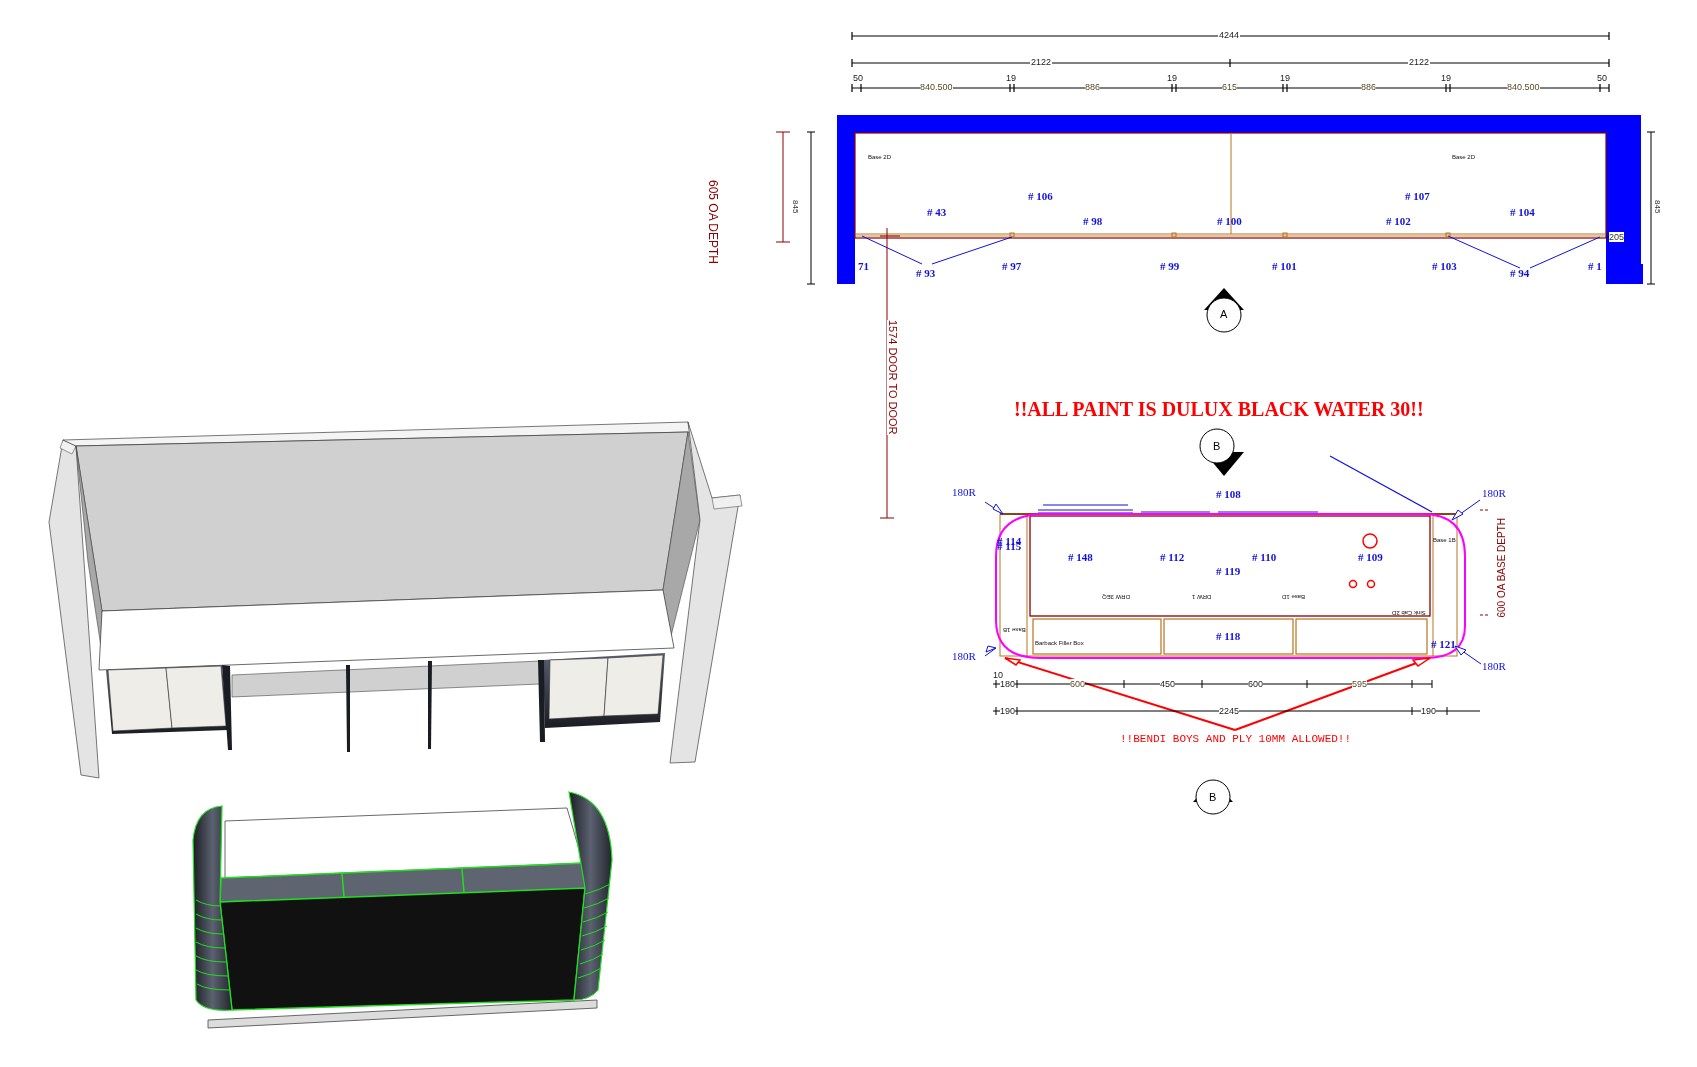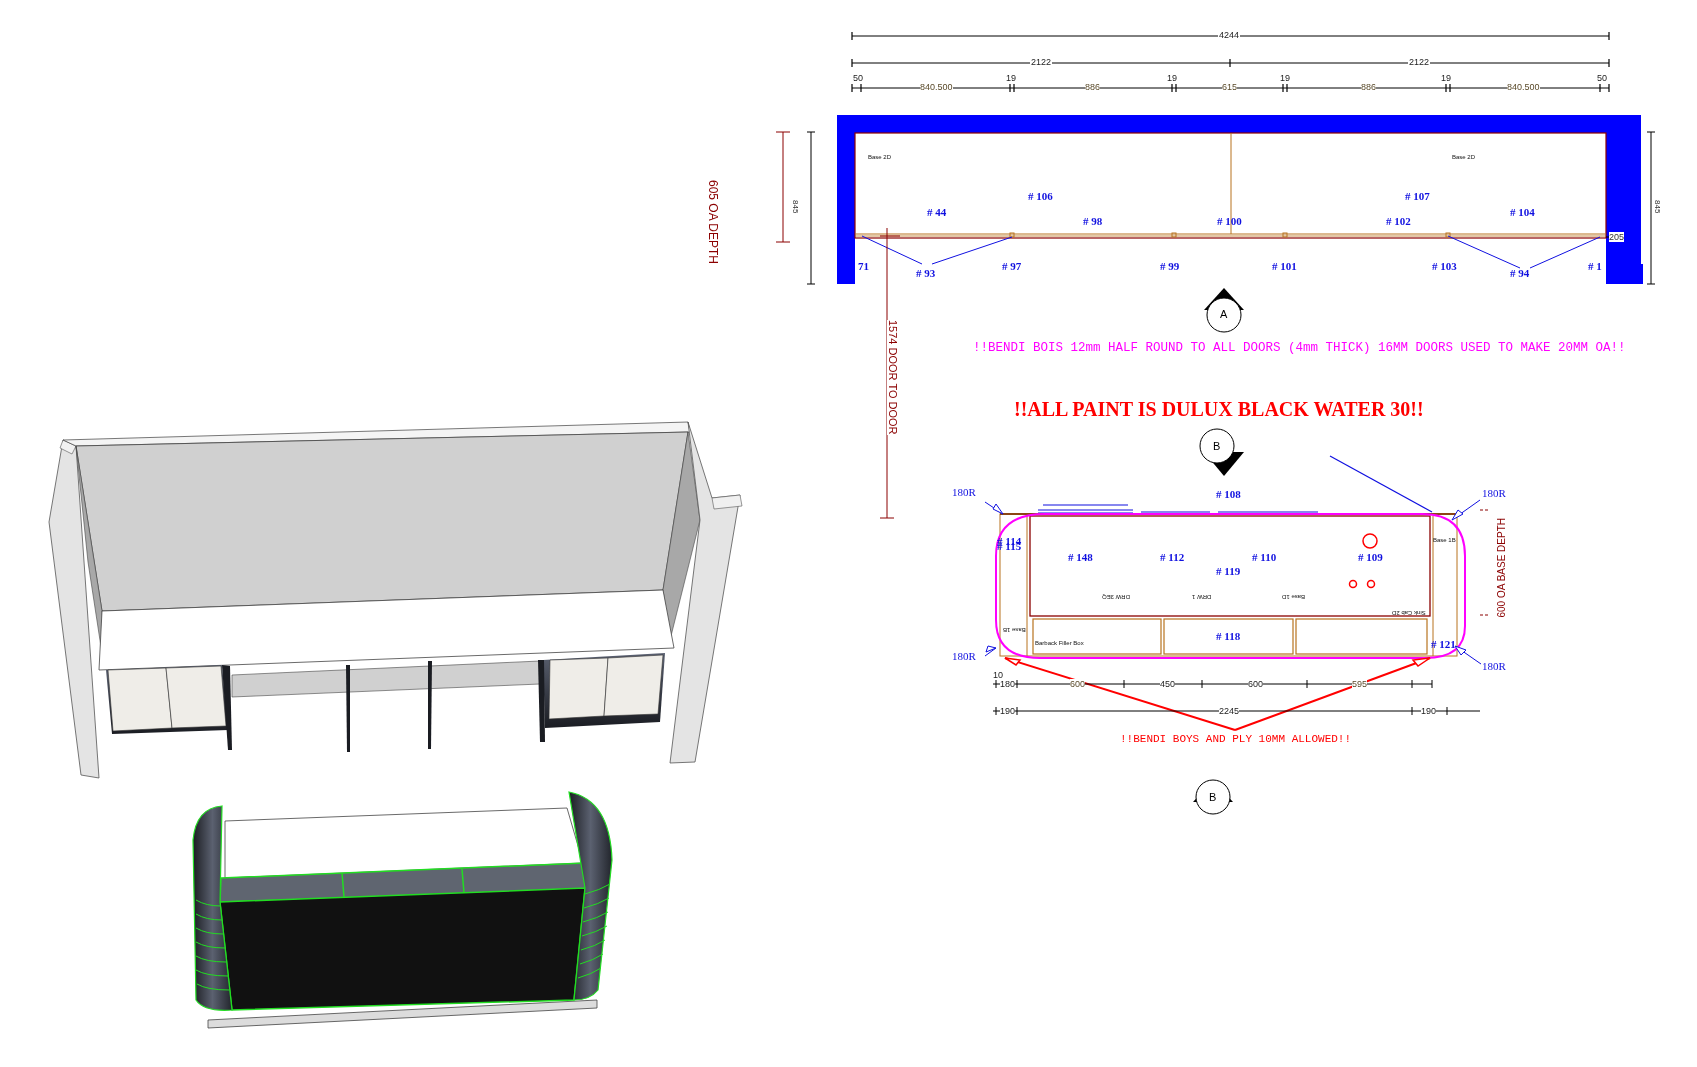--- a/index.html
+++ b/index.html
@@ -258,42 +258,41 @@
   <span class="abs" style="left:720px;top:180px;font-size:12px;color:#8b0000;transform:rotate(90deg);transform-origin:left top;white-space:nowrap;">605 OA DEPTH</span>
   <span class="abs" style="left:800px;top:200px;font-size:8px;color:#333;transform:rotate(90deg);transform-origin:left top;background:#fff;">845</span>
   <span class="abs" style="left:1662px;top:200px;font-size:8px;color:#333;transform:rotate(90deg);transform-origin:left top;background:#fff;">845</span>
   <span class="abs" style="left:1609px;top:232px;font-size:9px;color:#333;background:#fff;">205</span>
   <span class="abs" style="left:899px;top:320px;font-size:11px;color:#8b0000;transform:rotate(90deg);transform-origin:left top;white-space:nowrap;background:#fff;">1574 DOOR TO DOOR</span>
 
   <span class="abs" style="left:868px;top:154px;font-size:6px;color:#111;">Base 2D</span>
   <span class="abs" style="left:1452px;top:154px;font-size:6px;color:#111;">Base 2D</span>
 
   <div style="font-family:'Liberation Serif',serif;font-weight:bold;font-size:11px;color:#1010e0;">
-    <span class="abs" style="left:927px;top:206px;"># 44</span>
+    <span class="abs" style="left:927px;top:206px;"># 43</span>
     <span class="abs" style="left:1028px;top:190px;"># 106</span>
     <span class="abs" style="left:1083px;top:215px;"># 98</span>
     <span class="abs" style="left:1217px;top:215px;"># 100</span>
     <span class="abs" style="left:1352px;top:215px;margin-left:34px;"># 102</span>
     <span class="abs" style="left:1405px;top:190px;"># 107</span>
     <span class="abs" style="left:1510px;top:206px;"># 104</span>
     <span class="abs" style="left:858px;top:260px;">71</span>
     <span class="abs" style="left:916px;top:267px;"># 93</span>
     <span class="abs" style="left:1002px;top:260px;"># 97</span>
     <span class="abs" style="left:1160px;top:260px;"># 99</span>
     <span class="abs" style="left:1272px;top:260px;"># 101</span>
     <span class="abs" style="left:1432px;top:260px;"># 103</span>
     <span class="abs" style="left:1510px;top:267px;"># 94</span>
     <span class="abs" style="left:1588px;top:260px;"># 1</span>
   </div>
 
   <span class="abs" style="left:1220px;top:308px;font-size:11px;color:#000;">A</span>
   <span class="abs" style="left:1213px;top:440px;font-size:11px;color:#000;">B</span>
   <span class="abs" style="left:1209px;top:791px;font-size:11px;color:#000;">B</span>
 
-  <span class="abs mono-note" style="left:973px;top:341px;font-size:12.5px;color:#ff00ff;white-space:nowrap;">!!BENDI BOIS 12mm HALF ROUND TO ALL DOORS (4mm THICK) 16MM DOORS USED TO MAKE 20MM OA!!</span>
   <span class="abs serif-note" style="left:1014px;top:398px;font-size:20px;font-weight:bold;color:#ff0000;white-space:nowrap;">!!ALL PAINT IS DULUX BLACK WATER 30!!</span>
   <span class="abs mono-note" style="left:1120px;top:733px;font-size:11px;color:#ff0000;white-space:nowrap;">!!BENDI BOYS AND PLY 10MM ALLOWED!!</span>
 
   <div style="font-family:'Liberation Serif',serif;font-weight:bold;font-size:11px;color:#1010e0;">
     <span class="abs" style="left:1216px;top:488px;"># 108</span>
     <span class="abs" style="left:997px;top:540px;"># 115</span>
     <span class="abs" style="left:997px;top:535px;"># 114</span>
     <span class="abs" style="left:1068px;top:551px;"># 148</span>
     <span class="abs" style="left:1160px;top:551px;"># 112</span>
     <span class="abs" style="left:1252px;top:551px;"># 110</span>

